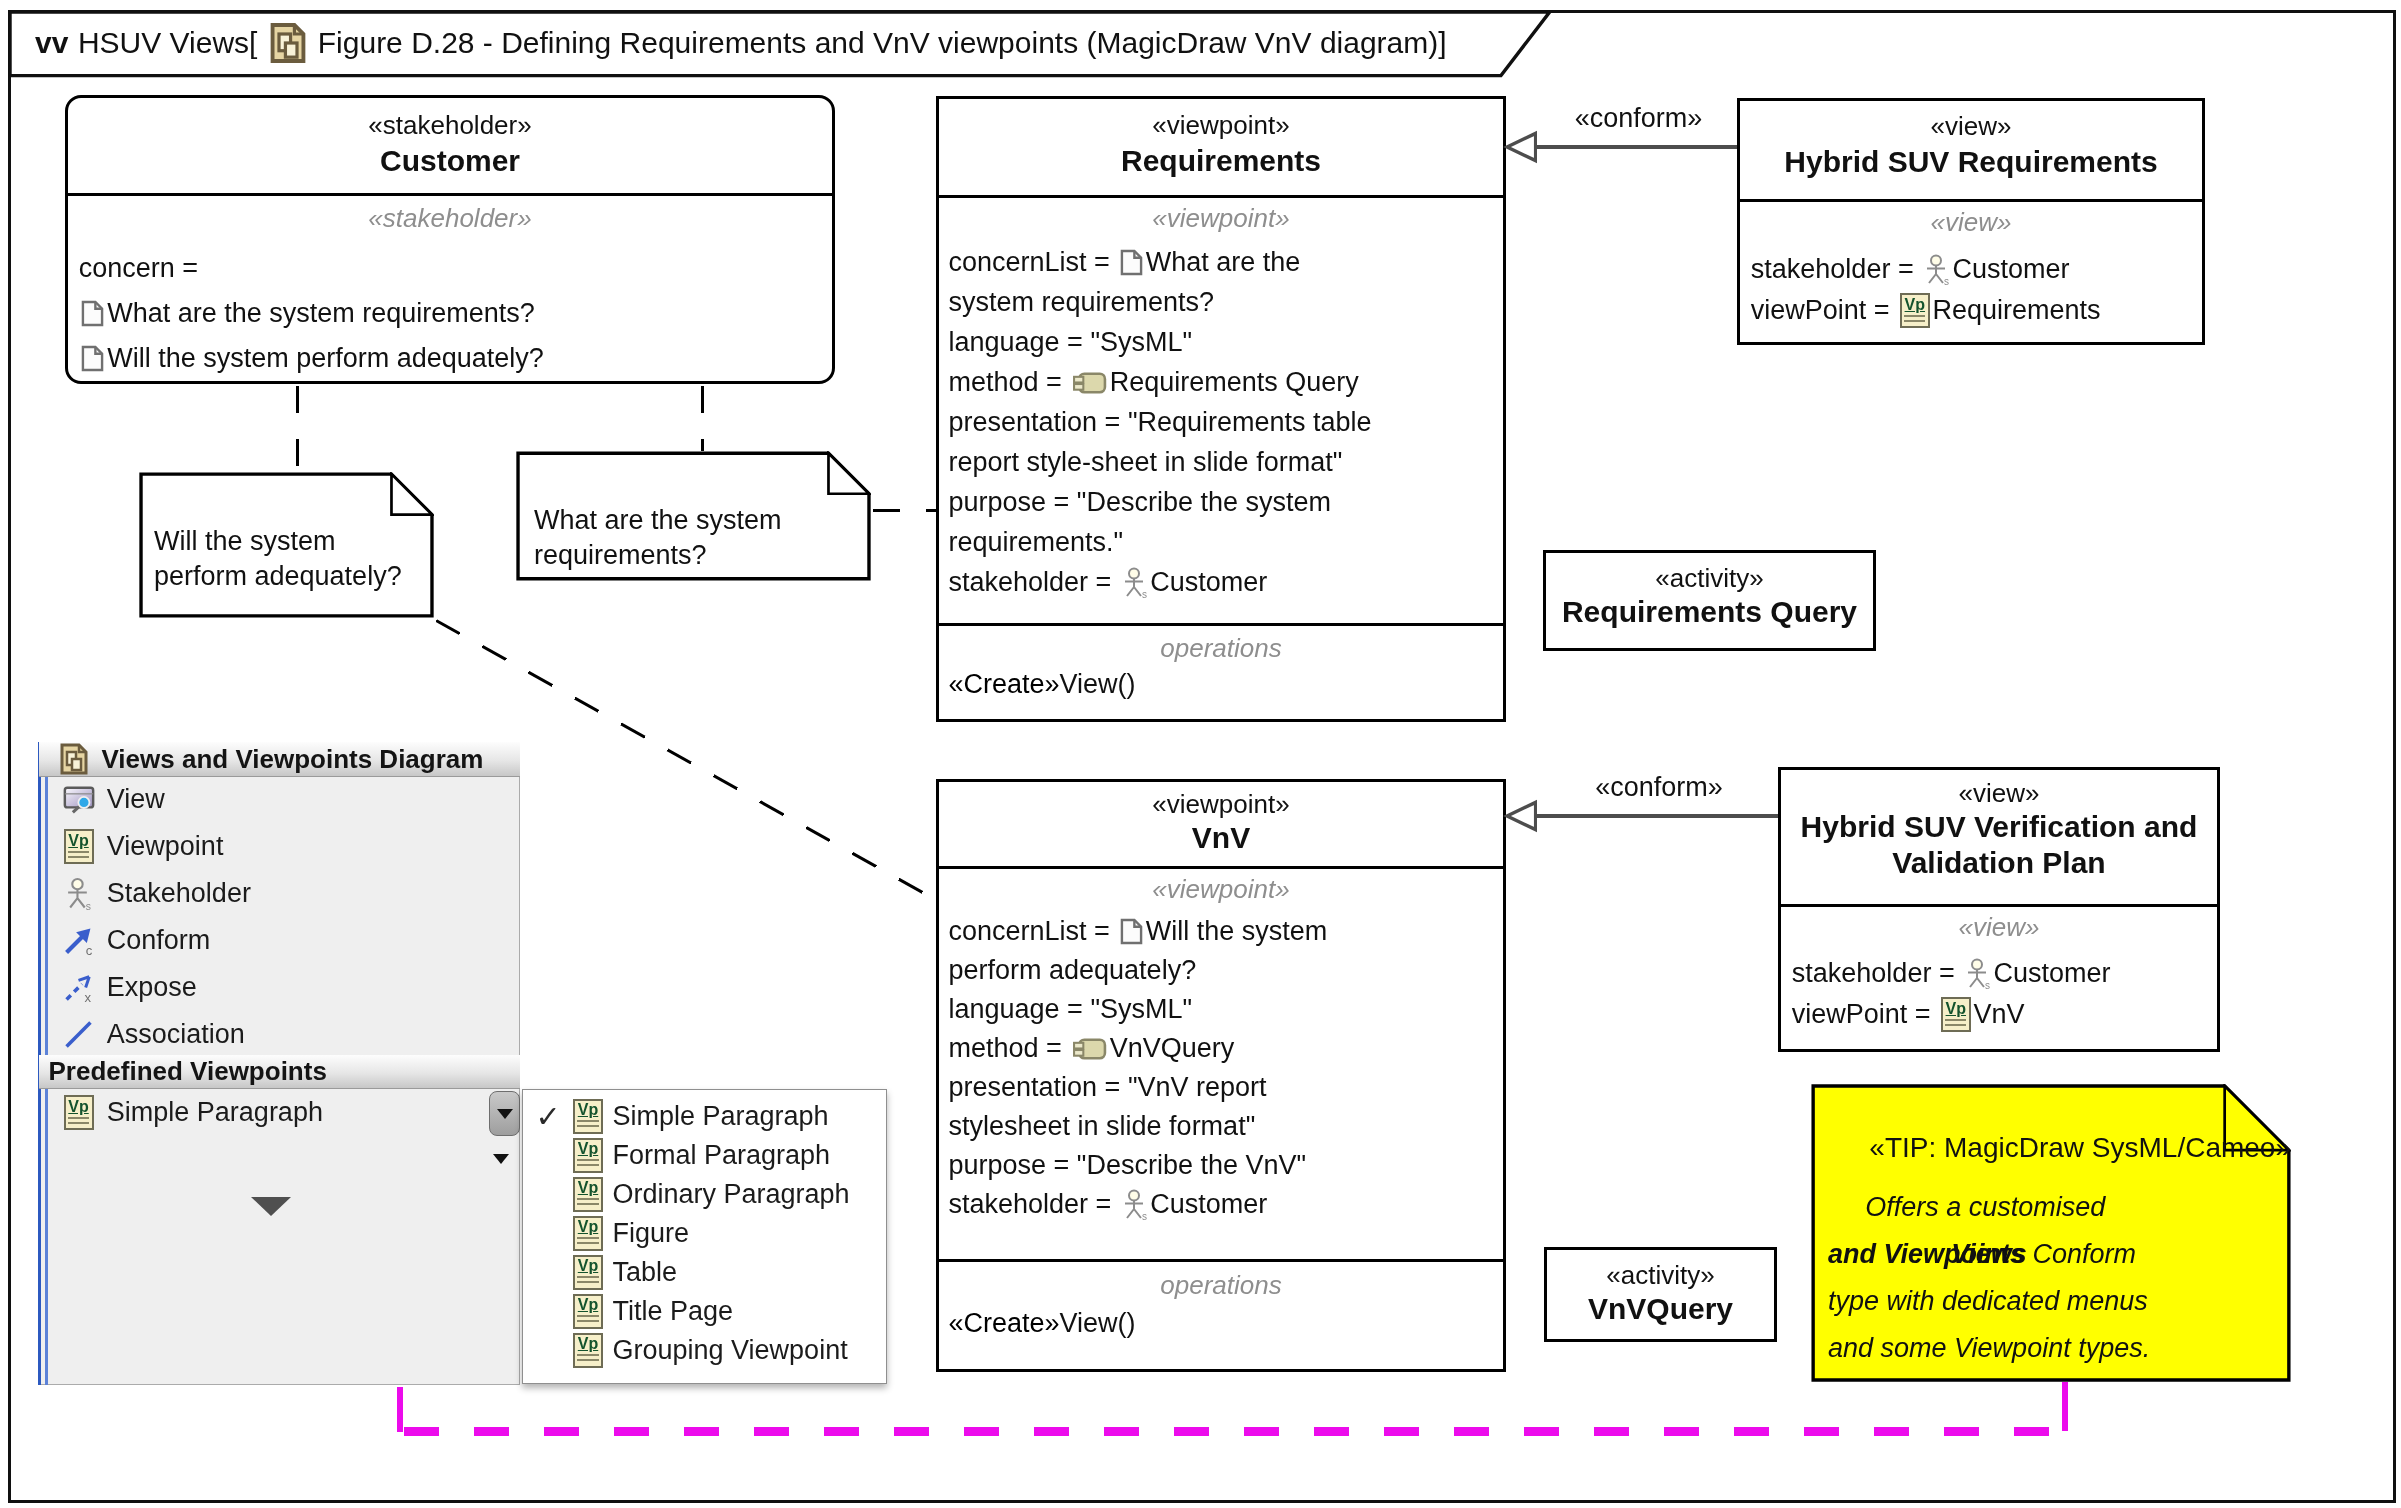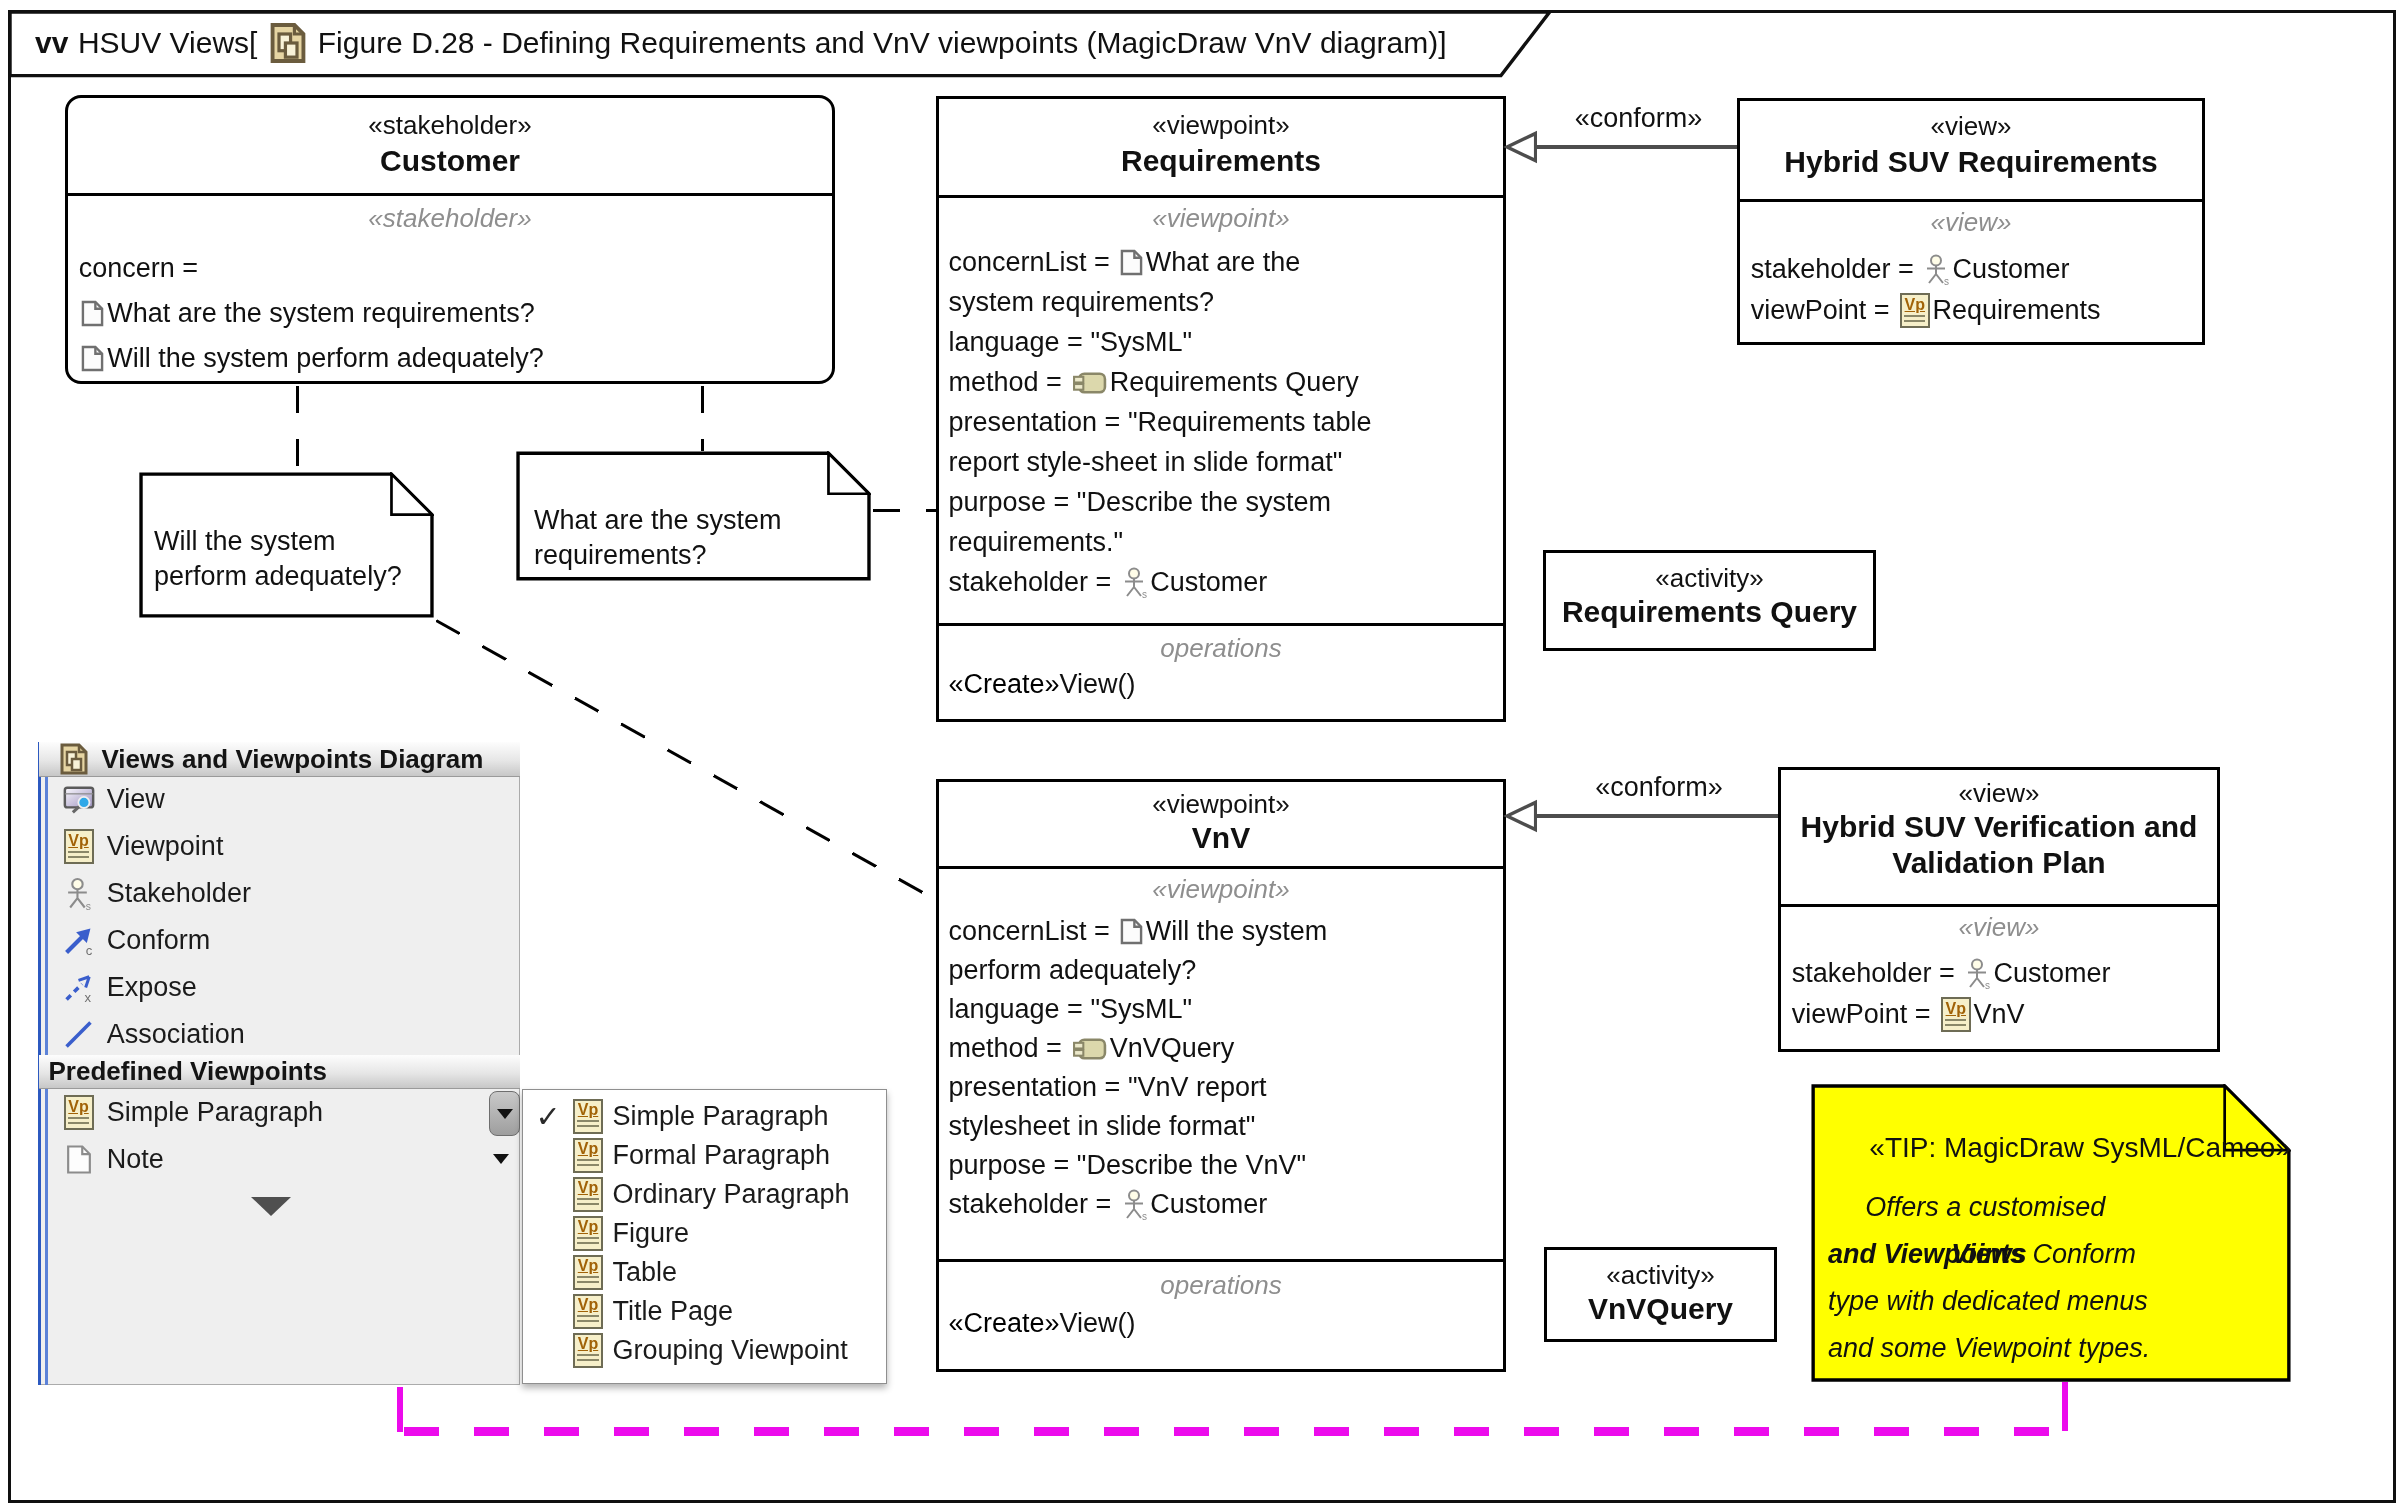--- a/index.html
+++ b/index.html
@@ -12,21 +12,21 @@
   .cmp-h{border-bottom:3.4px solid #000;}
   .stype{font-size:26px;text-align:center;line-height:31px;}
   .bname{font-size:30px;font-weight:bold;text-align:center;line-height:39px;}
   .gstype{color:#8E8E8E;font-style:italic;font-size:26px;text-align:center;line-height:30px;}
   .rl{display:flex;align-items:center;white-space:pre;font-size:27px;}
   .rl .seg-gray{color:#000000;}
   .rl .seg-b{font-weight:bold;}
   .ric{display:inline-flex;align-items:center;margin:0 2.7px;}
   
   .ic-vp{display:inline-flex;flex-direction:column;align-items:center;width:30px;height:35px;background:#F6EFC9;border:2px solid #6E6C55;box-sizing:border-box;}
-  .vp-t{font-size:16px;font-weight:bold;color:#a16207;text-decoration:underline;line-height:17.6px;margin-top:0.7px;}
+  .vp-t{font-size:16px;font-weight:bold;color:#14532d;text-decoration:underline;line-height:17.6px;margin-top:0.7px;}
   .vp-l{width:82%;height:10px;background:repeating-linear-gradient(180deg,#8A8768 0 2px,transparent 2px 5.4px);margin-top:1.4px;}
   
   .vdash{width:3.4px;background:repeating-linear-gradient(180deg,#000 0 27px,transparent 27px 53px);}
   .hdash{height:3.4px;background:repeating-linear-gradient(90deg,#000 0 27px,transparent 27px 53px);}
   .ddiag{height:3.4px;background:repeating-linear-gradient(90deg,#000 0 27px,transparent 27px 53px);transform-origin:0 50%;}
   .gline{height:4px;background:#4D4D4D;}
   .conlab{font-size:27px;text-align:center;}
   
   .mag-h{height:8.8px;background:repeating-linear-gradient(90deg,#EC0BEC 0 35px,transparent 35px 70px);}
   .mag-v{width:6px;background:#EC0BEC;}
@@ -365,29 +365,20 @@
   <div class="abs" style="left:42px;top:1089px;width:473px;">
     <div class="prow" style="height:47px;">
       <span class="icell">
         <span class="ic-vp">
             <span class="vp-t">Vp</span>
             <span class="vp-l"></span>
           </span>
       </span>
       <span class="prow-t">Simple Paragraph</span>
     </div>
-    <div class="prow" style="height:47px;">
-      <span class="icell">
-        <svg viewBox="0 0 24 28" width="26" height="31">
-          <path d="M2 2 H15 L22 9 V26 H2 Z" fill="#FDFDFD" stroke="#8C8C8C" stroke-width="2"></path>
-          <path d="M15 2 V9 H22" fill="none" stroke="#8C8C8C" stroke-width="2"></path>
-        </svg>
-      </span>
-      <span class="prow-t">Note</span>
-    </div>
   </div>
 
   <div class="abs ddbtn" style="left:489px;top:1091px;width:31px;height:45px;">
     <span class="tri-dn"></span>
   </div>
 
   <div class="abs tri-dn" style="left:493px;top:1154px;"></div>
 
   <div class="abs tri-big" style="left:251px;top:1197px;"></div>
 

